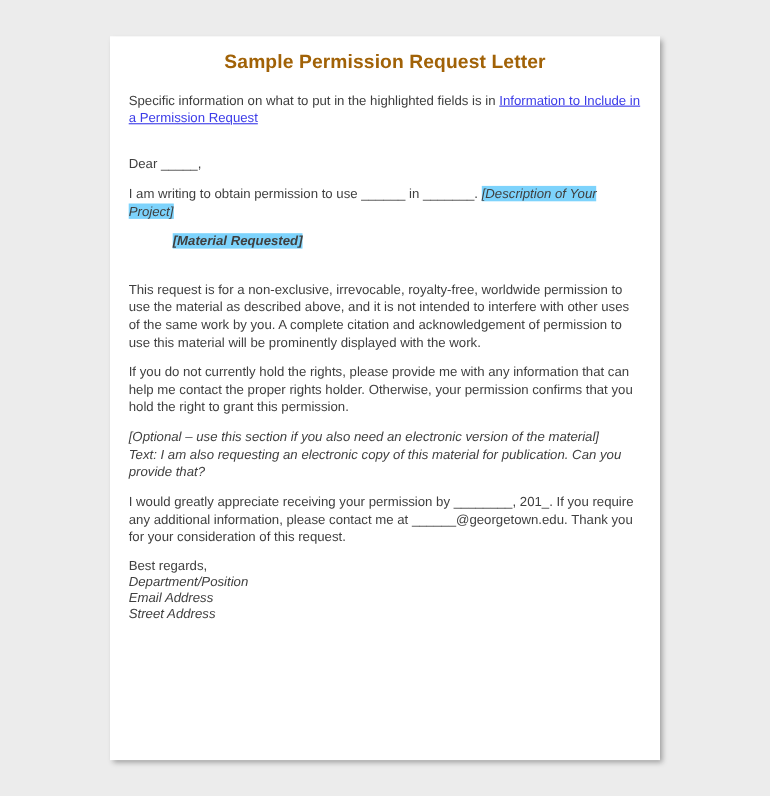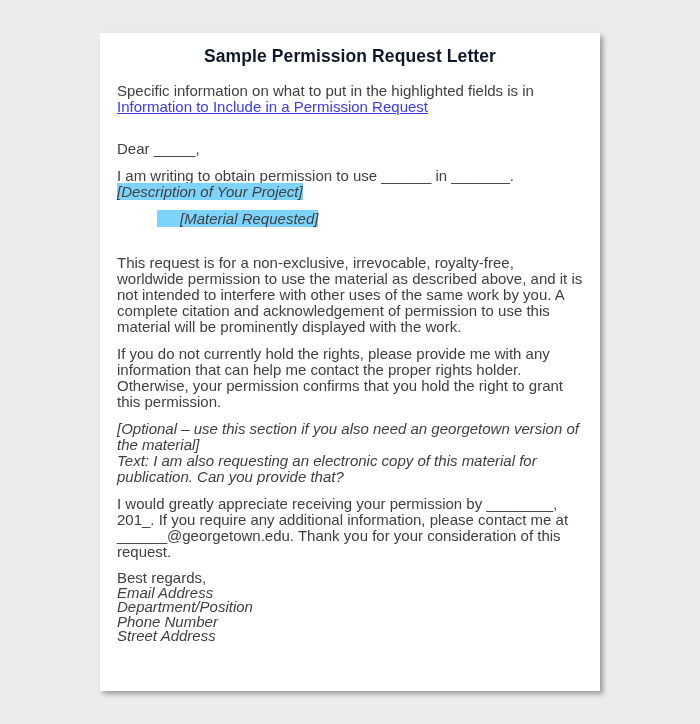--- a/index.html
+++ b/index.html
@@ -17,42 +17,42 @@
     top: 33px;
     width: 500px;
     height: 658px;
     background: #ffffff;
     box-shadow: 3px 3px 5px rgba(0,0,0,0.35);
     padding: 10px 17px;
   }
   h1.doc-title {
     font-size: 17.5px;
     font-weight: bold;
-    color: #0f172a;
+    color: #a16207;
     text-align: center;
     margin: 3px 0 16px 0;
     letter-spacing: 0.1px;
   }
   p {
-    font-size: 15px;
+    font-size: 12px;
     line-height: 16px;
     margin: 0 0 11px 0;
   }
   .intro { margin-bottom: 26px; }
   a.doc-link {
     color: #3c3ce8;
     text-decoration: underline;
     cursor: pointer;
   }
   .hl {
     background: #7dd3fc;
     font-style: italic;
     margin-top: 31px;
   }
-  .hl-bold { font-weight: normal; padding-left: 23px; }
+  .hl-bold { font-weight: bold; }
   .indent { padding-left: 40px; }
   .mb-blank { margin-bottom: 28px; }
   .italic { font-style: italic; }
   .tight-lines { margin-bottom: 11px; }
   .sig-block { line-height: 14.5px; margin-bottom: 0; }
   .sig-line { font-style: italic; display: block; }
   .sig-regards { display: block; }
   .doc-footer {
     position: absolute;
     left: 17px;
@@ -78,27 +78,26 @@
   <p><span>I am writing to obtain permission to use ______ in _______. </span><span class="hl">[Description of Your Project]</span></p>
 
 
 
   <p class="indent mb-blank"><span class="hl hl-bold">[Material Requested]</span></p>
 
   <p>This request is for a non-exclusive, irrevocable, royalty-free, worldwide permission to use the material as described above, and it is not intended to interfere with other uses of the same work by you. A complete citation and acknowledgement of permission to use this material will be prominently displayed with the work.</p>
 
   <p>If you do not currently hold the rights, please provide me with any information that can help me contact the proper rights holder. Otherwise, your permission confirms that you hold the right to grant this permission.</p>
 
-  <p class="italic tight-lines"><span>[Optional – use this section if you also need an georgetown version of the material]</span><br><span>Text: I am also requesting an electronic copy of this material for publication. Can you provide that?</span></p>
+  <p class="italic tight-lines"><span>[Optional – use this section if you also need an electronic version of the material]</span><br><span>Text: I am also requesting an electronic copy of this material for publication. Can you provide that?</span></p>
 
 
   <p>I would greatly appreciate receiving your permission by ________, 201_. If you require any additional information, please contact me at ______@georgetown.edu. Thank you for your consideration of this request.</p>
 
   <p class="sig-block">
     <span class="sig-regards">Best regards,</span>
+    <span class="sig-line">Department/Position</span>
     <span class="sig-line">Email Address</span>
-    <span class="sig-line">Department/Position</span>
-    <span class="sig-line">Phone Number</span>
     <span class="sig-line">Street Address</span>
   </p>
 
 
 </div>
 
 </body></html>

